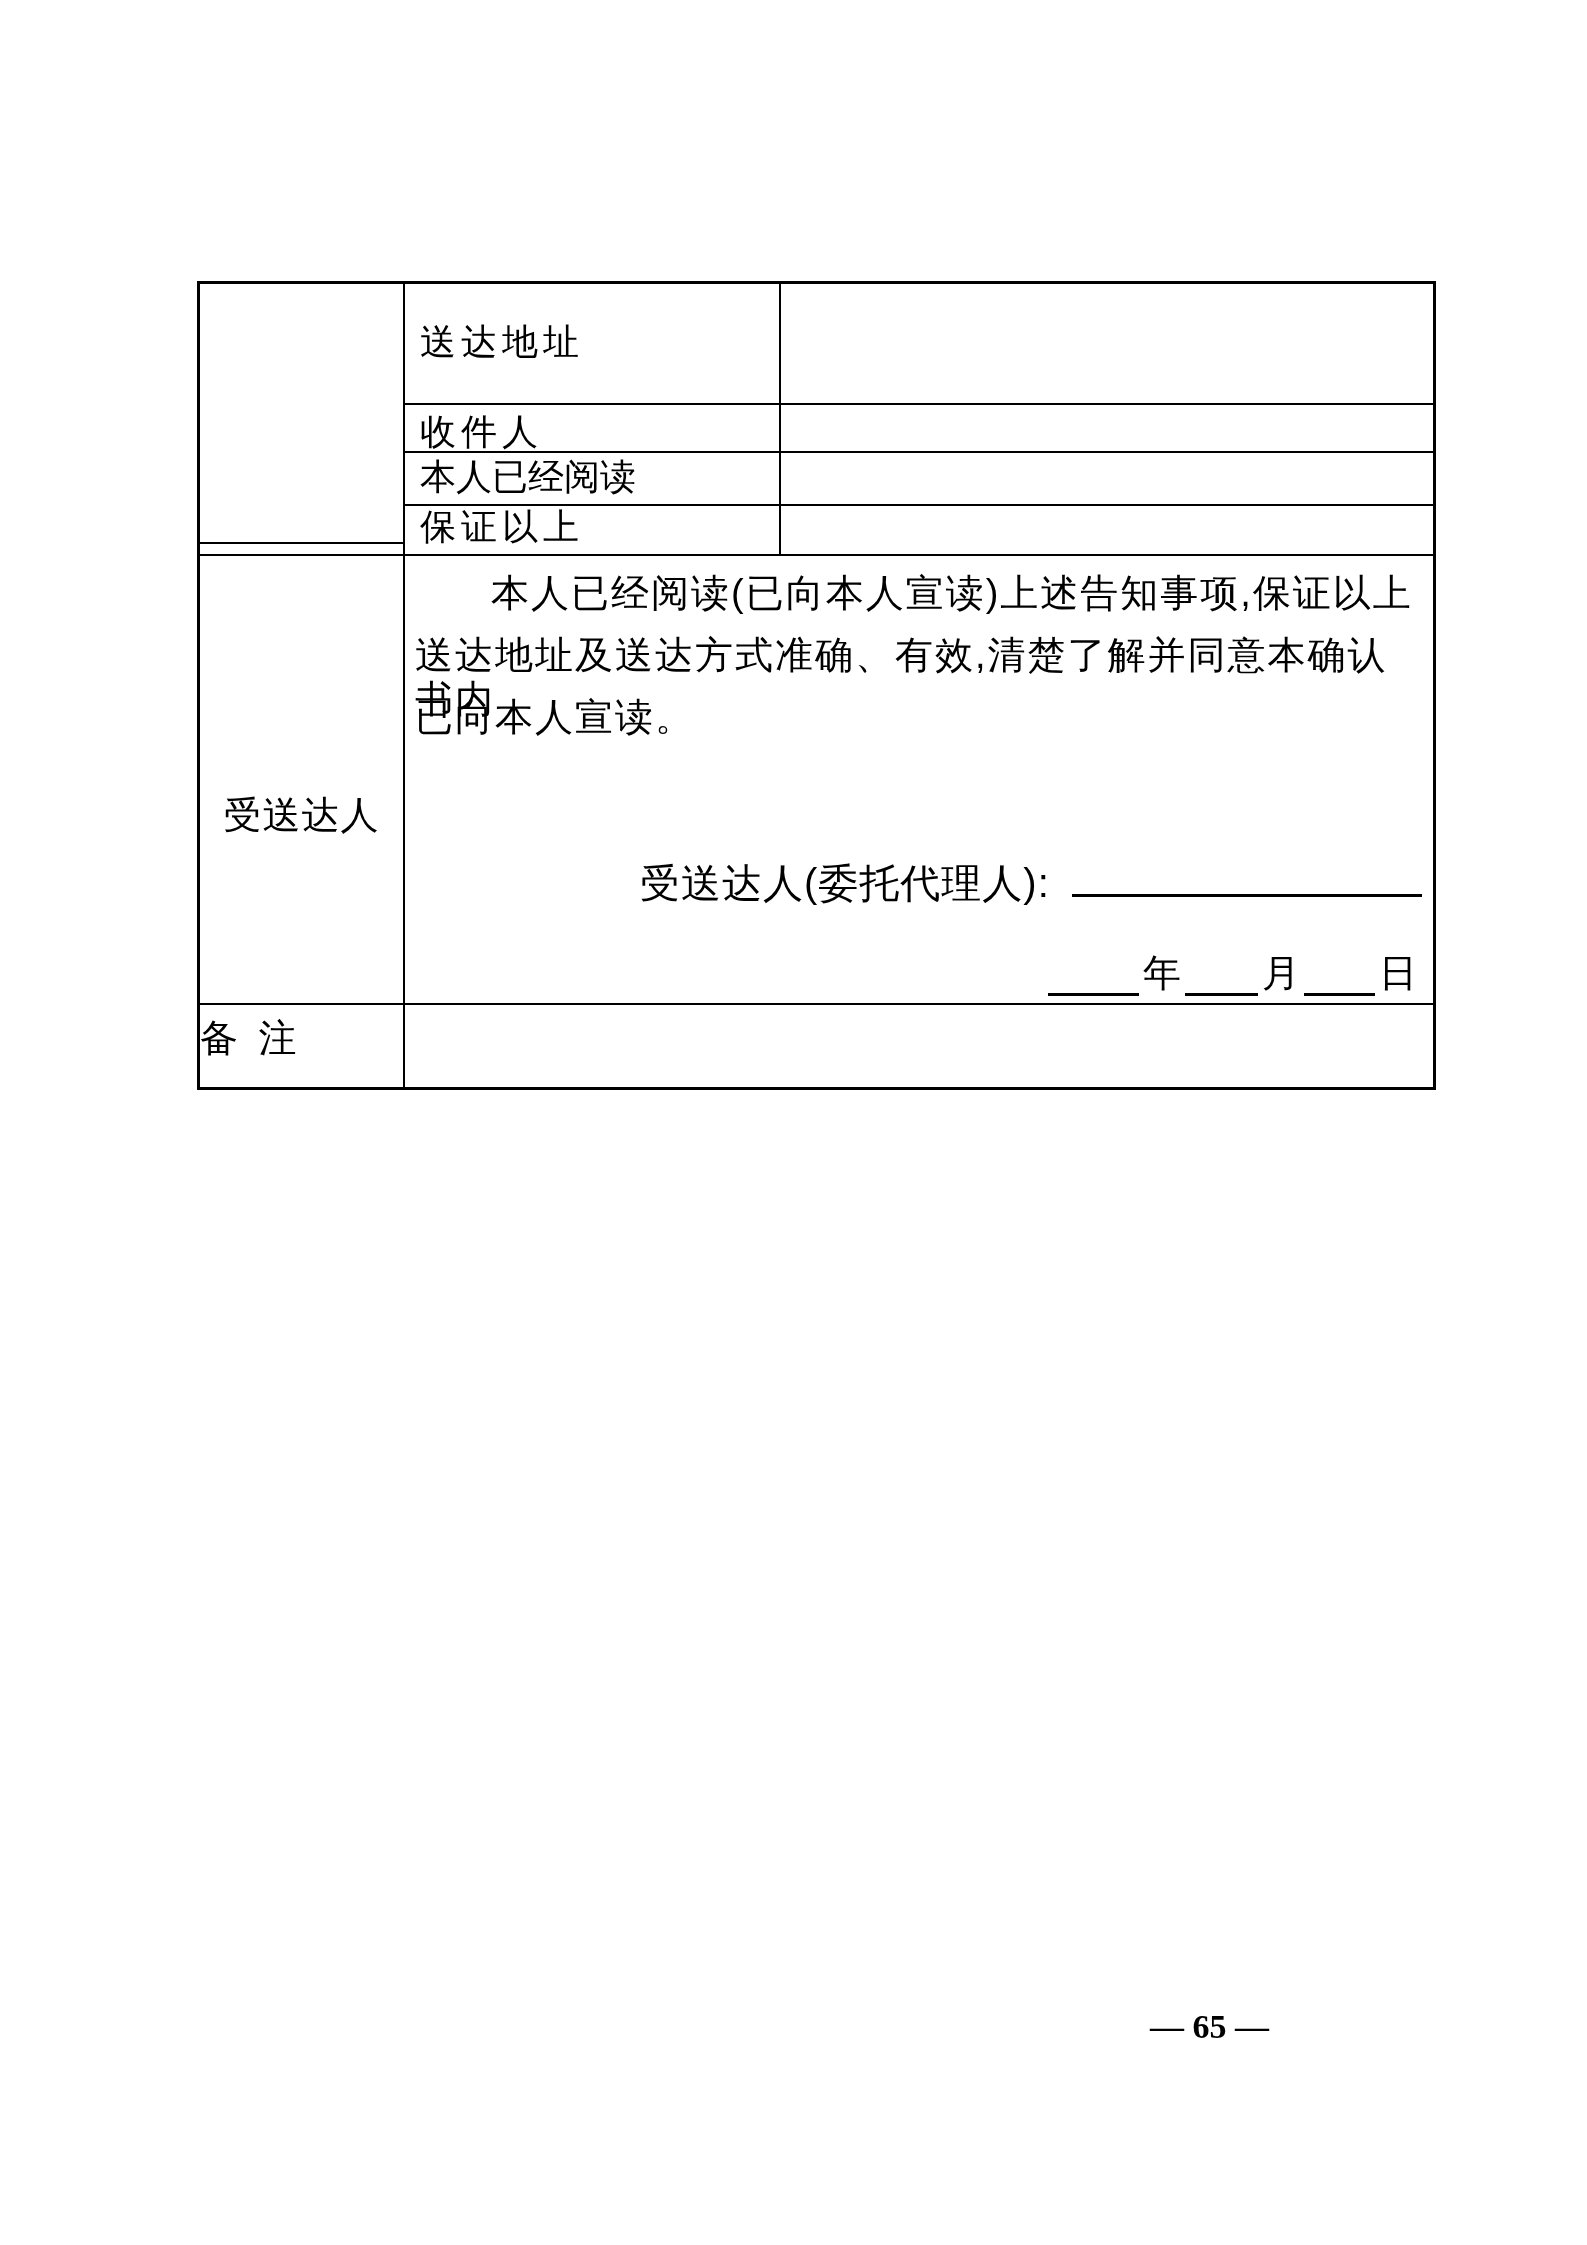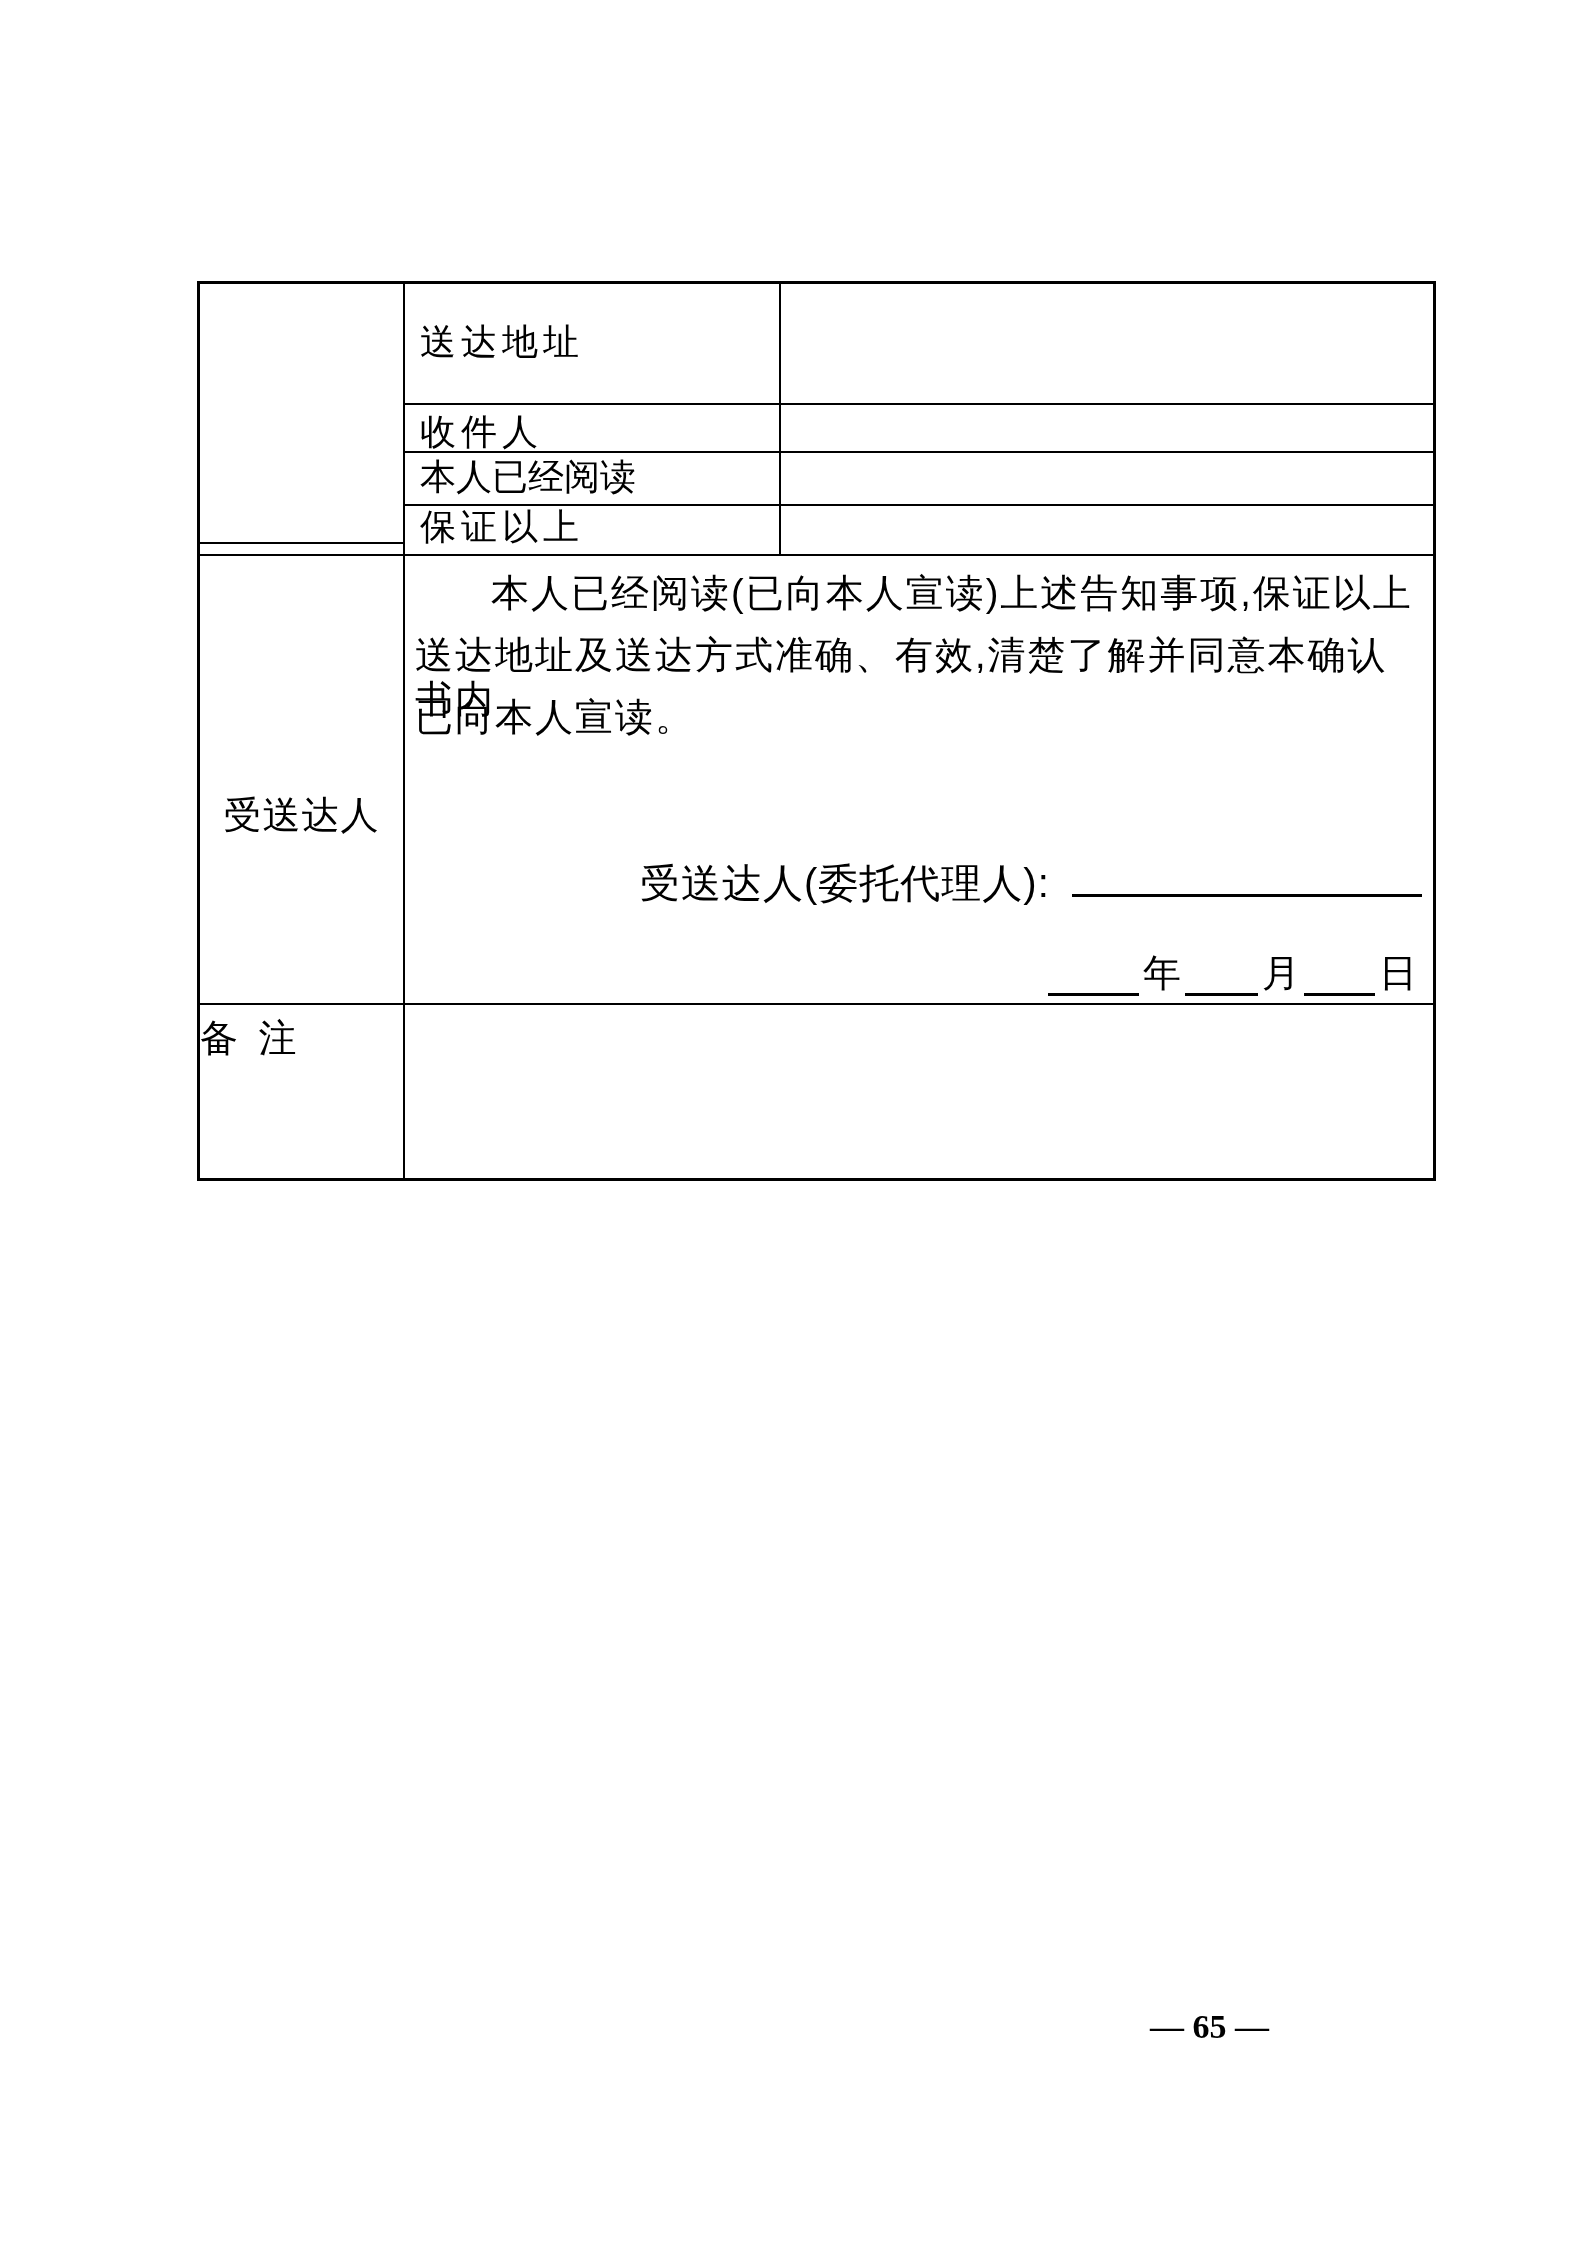--- a/index.html
+++ b/index.html
@@ -9,21 +9,21 @@
     position: relative;
     font-family: "Liberation Sans", "DejaVu Sans", sans-serif;
     color: #000;
   }
   .page { position: absolute; inset: 0; background: #fff; }
 
   
   .form-table {
     position: absolute;
     left: 197px; top: 281px;
-    width: 1239px; height: 900px;
+    width: 1239px; height: 809px;
     border: 3px solid #000;
   }
   .line { position: absolute; background: #000; }
   .v-divider-1 { left: 203px; top: 0; width: 2px; height: 100%; }
   .v-divider-2 { left: 579px; top: 0; width: 2px; height: 270px; }
   .h-row-1 { top: 119px; left: 203px; right: 0; height: 2px; }
   .h-row-2 { top: 167px; left: 203px; right: 0; height: 2px; }
   .h-row-3 { top: 220px; left: 203px; right: 0; height: 2px; }
   .h-merge-cell { top: 258px; left: 0; width: 203px; height: 2px; }
   .h-section-1 { top: 270px; left: 0; right: 0; height: 2px; }

